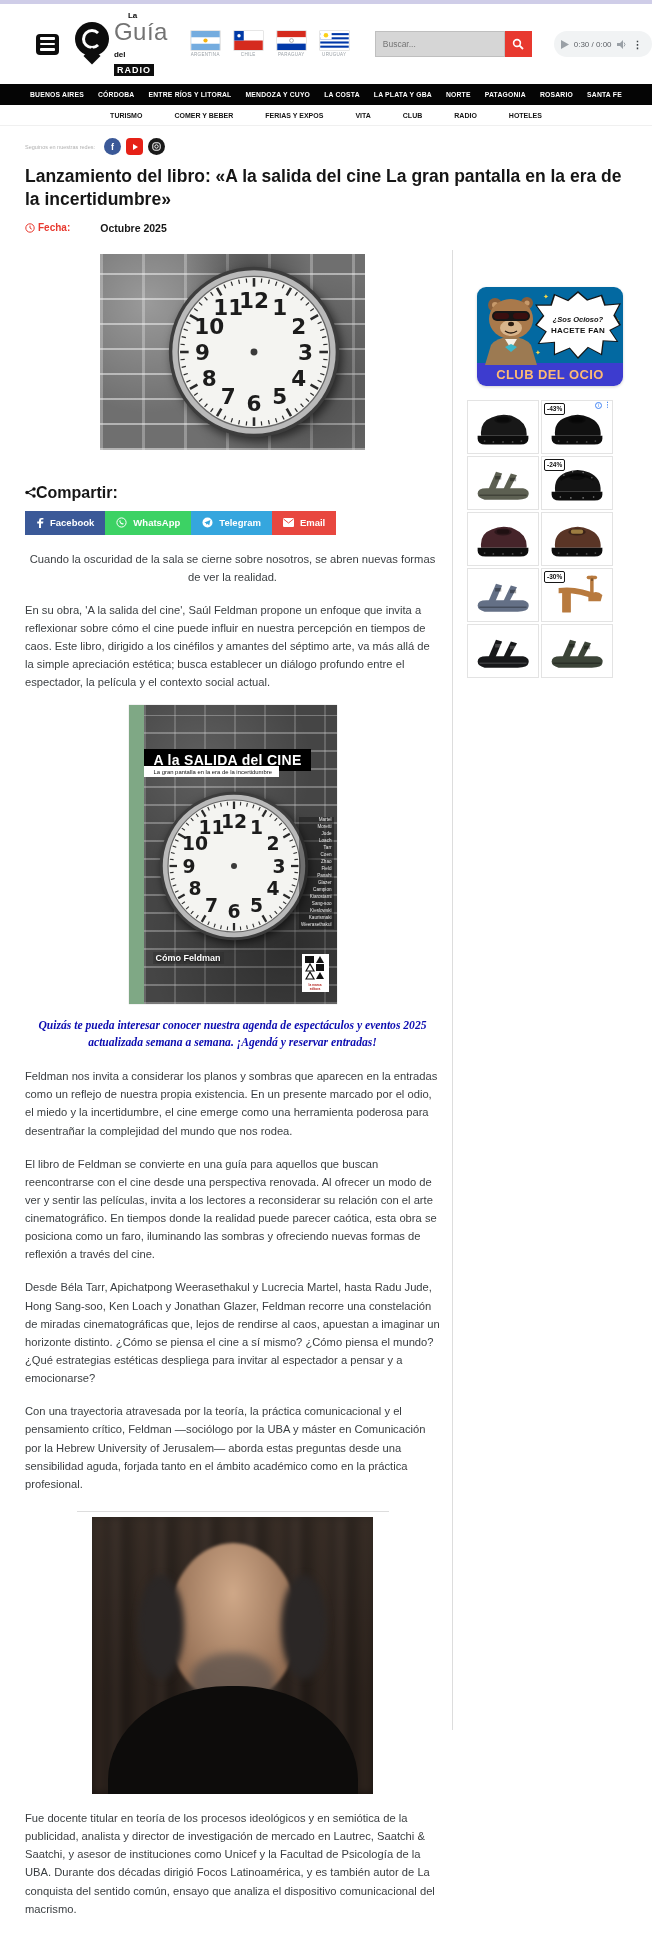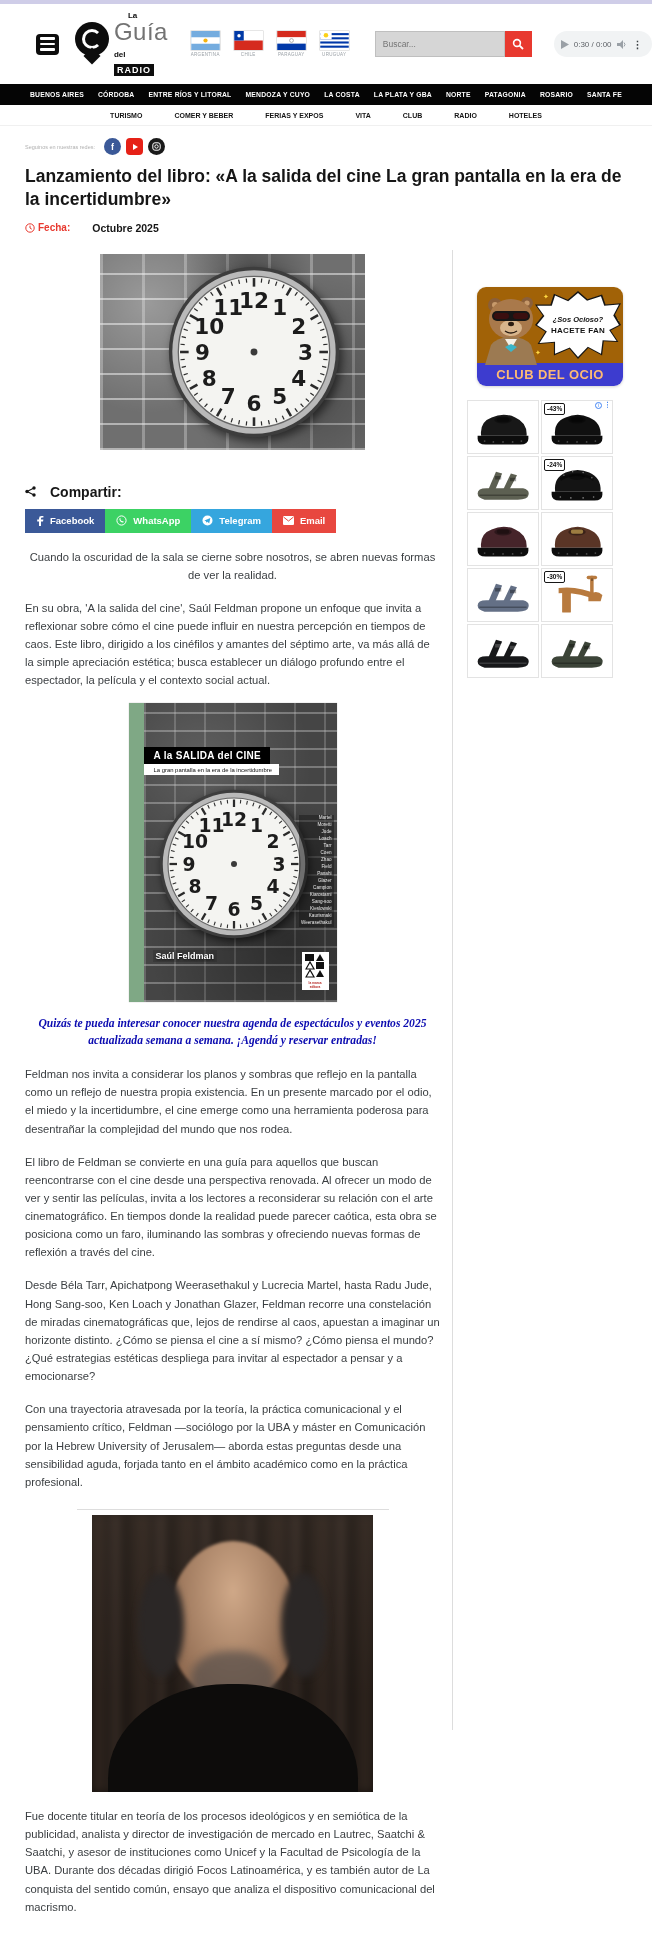--- a/index.html
+++ b/index.html
@@ -41,53 +41,53 @@
 
   
   .content { padding:0 22px 0 25px; position:relative; }
   .social-row { margin-top:12px; display:flex; align-items:center; gap:5px; }
   .social-label { font-size:5.5px; color:#b0b0b0; margin-right:4px; }
   .sicon { width:17px; height:17px; border-radius:50%; display:flex; align-items:center; justify-content:center; color:#fff; font-size:9px; font-weight:bold; }
   .sicon.yt { border-radius:4px; }
   .page-title { margin-top:10px; font-size:17.5px; font-weight:bold; color:#161616; line-height:1.3; width:604px; }
   .fecha-row { margin-top:11px; display:flex; align-items:center; gap:6px; }
   .fecha-label { color:#e8392f; font-weight:bold; font-size:10px; display:flex; align-items:center; gap:3px; }
-  .fecha-value { font-weight:bold; font-size:10.5px; color:#161616; margin-left:16px; }
+  .fecha-value { font-weight:bold; font-size:10.5px; color:#161616; margin-left:24px; }
   .intro { margin-top:12px; font-size:11.2px; line-height:1.62; width:604px; }
 
   .main { width:415px; }
   p.body-p { margin-top:15px; font-size:11.2px; line-height:1.62; }
   .centered { text-align:center; }
 
   
   .clock-fig { width:265px; height:196px; margin:20px auto 0 auto; position:relative; overflow:hidden; }
   .bricks { background-color:#6f6f6f;
     background-image:
       radial-gradient(circle at 18% 25%, rgba(255,255,255,.30), transparent 42%),
       radial-gradient(circle at 80% 70%, rgba(0,0,0,.30), transparent 48%),
       radial-gradient(circle at 55% 15%, rgba(0,0,0,.35), transparent 30%),
       repeating-linear-gradient(0deg, rgba(235,235,235,.55) 0 2px, transparent 2px 25px),
       repeating-linear-gradient(90deg, rgba(225,225,225,.35) 0 3px, transparent 3px 42px); }
   .clock-fig .clock { position:absolute; width:172px; height:172px; left:58%; top:50%; transform:translate(-50%,-50%); filter:drop-shadow(3px 4px 5px rgba(0,0,0,.55)); }
 
   
-  .share-label { margin-top:34px; display:flex; align-items:center; gap:14px; font-size:14px; font-weight:bold; color:#161616; }
+  .share-label { margin-top:34px; display:flex; align-items:center; gap:0; font-size:16px; font-weight:bold; color:#161616; }
   .share-row { margin-top:9px; display:flex; }
   .share-btn { height:24px; display:flex; align-items:center; gap:6px; padding:0 11px; color:#fff; font-size:9.5px; font-weight:bold; }
 
   
   .cover { width:208px; height:299px; margin:14px auto 0 auto; display:flex; box-shadow:0 0 1px rgba(0,0,0,.3); }
   .cover-green { width:15px; background:#7fa885; }
   .cover-main { flex:1; position:relative; overflow:hidden; background-color:#454545;
     background-image:
       radial-gradient(circle at 30% 20%, rgba(255,255,255,.14), transparent 40%),
       radial-gradient(circle at 75% 80%, rgba(0,0,0,.35), transparent 50%),
       repeating-linear-gradient(0deg, rgba(200,200,200,.4) 0 1.5px, transparent 1.5px 18px),
       repeating-linear-gradient(90deg, rgba(190,190,190,.28) 0 2px, transparent 2px 30px); }
-  .cover-title { position:absolute; top:44px; left:0; background:#000; color:#fff; font-size:10px; font-weight:bold; padding:3px 9px 3px 10px; letter-spacing:.3px; white-space:nowrap; }
+  .cover-title { position:absolute; top:44px; left:0; background:#000; color:#fff; font-size:14px; font-weight:bold; padding:3px 9px 3px 10px; letter-spacing:.3px; white-space:nowrap; }
   .cover-sub { position:absolute; top:61px; left:0; background:#fff; color:#111; font-size:5.9px; padding:2.5px 7px 2.5px 10px; white-space:nowrap; }
   .cover-clock { position:absolute; top:86px; left:47%; transform:translateX(-50%); width:150px; height:150px; filter:drop-shadow(2px 3px 4px rgba(0,0,0,.6)); }
   .cover-directors { position:absolute; right:3px; top:112px; text-align:right; }
   .cover-directors span { display:block; font-size:4.6px; line-height:1.52; color:#e8e8e8; background:rgba(20,20,20,.45); padding:0 2px; }
   .cover-author { position:absolute; left:9px; bottom:40px; color:#fff; font-weight:bold; font-size:9px; text-shadow:0 1px 2px rgba(0,0,0,.8); background:rgba(40,40,40,.35); padding:1px 3px; }
   .cover-pub { position:absolute; right:8px; bottom:12px; width:27px; background:#fff; padding:2px 2px 1px 2px; text-align:center; }
   .cover-pub .pub-name { font-size:3.2px; color:#b4231f; font-weight:bold; line-height:1.2; }
 
   
   .promo { margin:14px auto 0 auto; width:400px; text-align:center; font-family:"Liberation Serif", serif; font-weight:bold; font-style:italic; color:#0b0bb0; font-size:11.6px; line-height:1.45; }
@@ -99,21 +99,21 @@
   .photo .head { position:absolute; top:26px; left:50%; transform:translateX(-50%); width:128px; height:158px; border-radius:50% 50% 46% 46%; background:radial-gradient(ellipse at 50% 32%, #cfa888, #8f6a50 78%); filter:blur(1.5px); }
   .photo .hairL,.photo .hairR { position:absolute; top:58px; width:46px; height:104px; background:#2b2726; border-radius:50%; filter:blur(3px); }
   .photo .hairL { left:46px; } .photo .hairR { right:46px; }
   .photo .beard { position:absolute; top:136px; left:50%; transform:translateX(-50%); width:84px; height:58px; background:#574f4b; border-radius:45%; opacity:.7; filter:blur(4px); }
   .photo .sweater { position:absolute; bottom:-10px; left:50%; transform:translateX(-50%); width:250px; height:118px; background:#0d0c0b; border-radius:48% 48% 0 0 / 80% 80% 0 0; }
 
   
   .col-divider { position:absolute; left:452px; top:250px; width:1px; height:1480px; background:#ddd; }
   .sidebar { position:absolute; left:460px; top:287px; width:192px; }
   .club-ad { margin-left:17px; width:146px; border-radius:9px; overflow:hidden; box-shadow:0 1px 3px rgba(0,0,0,.18); }
-  .ad-top { height:76px; background:#a16207; position:relative; }
+  .ad-top { height:76px; background:#0369a1; position:relative; }
   .ad-banner { height:23px; background:#3d3ccf; color:#fdba74; font-weight:bold; font-size:13px; display:flex; align-items:center; justify-content:center; letter-spacing:.4px; }
   .bubble-wrap { position:absolute; right:2px; top:4px; width:86px; height:68px; }
   .bubble-outer { position:absolute; inset:0; background:#161616;
     clip-path:polygon(50% 0%,61% 12%,78% 5%,82% 20%,100% 18%,93% 35%,100% 50%,88% 58%,97% 75%,80% 74%,78% 95%,62% 84%,50% 100%,40% 85%,22% 95%,22% 76%,3% 78%,12% 60%,0% 50%,9% 36%,0% 20%,18% 20%,22% 4%,38% 13%); }
   .bubble-inner { position:absolute; inset:2px; background:#fff;
     clip-path:polygon(50% 0%,61% 12%,78% 5%,82% 20%,100% 18%,93% 35%,100% 50%,88% 58%,97% 75%,80% 74%,78% 95%,62% 84%,50% 100%,40% 85%,22% 95%,22% 76%,3% 78%,12% 60%,0% 50%,9% 36%,0% 20%,18% 20%,22% 4%,38% 13%); }
   .bubble-text { position:absolute; inset:0; display:flex; flex-direction:column; align-items:center; justify-content:center; gap:2px; }
   .bubble-l1 { font-size:7.5px; font-weight:bold; font-style:italic; color:#111; }
   .bubble-l2 { font-size:8px; font-weight:bold; color:#111; letter-spacing:.3px; }
   .spark { position:absolute; color:#ffd943; font-size:7px; }
@@ -489,38 +489,38 @@
             <span>Field</span>
           <span>Panahi</span>
             <span>Glazer</span>
           <span>Campion</span>
             <span>Kiarostami</span>
           <span>Sang-soo</span>
             <span>Kieslowski</span>
           <span>Kaurismaki</span>
             <span>Weerasethakul</span>
         </div>
-        <div class="cover-author">Saúl Feldman</div>
+        <div class="cover-author">Cómo Feldman</div>
         <div class="cover-pub">
           <svg width="20" height="24" viewBox="0 0 20 24">
               <rect width="9" height="7" fill="#111"></rect>
               <path d="M11,7 L15,0 L19,7 Z" fill="#111"></path>
               <path d="M1,15 L5,8 L9,15 Z" fill="none" stroke="#111" stroke-width="1.2"></path>
               <rect x="11" y="8" width="8" height="7" fill="#111"></rect>
               <path d="M11,23 L15,16 L19,23 Z" fill="#111"></path>
               <path d="M1,23 L5,16 L9,23 Z" fill="none" stroke="#111" stroke-width="1.2"></path>
             </svg>
           <div class="pub-name">la marca editora</div>
         </div>
       </div>
     </div>
 
     <p class="promo">Quizás te pueda interesar conocer nuestra agenda de espectáculos y eventos 2025 actualizada semana a semana. ¡Agendá y reservar entradas!</p>
 
-    <p class="body-p">Feldman nos invita a considerar los planos y sombras que reflejo en la pantalla como un reflejo de nuestra propia existencia. En un presente marcado por el odio, el miedo y la incertidumbre, el cine emerge como una herramienta poderosa para desentrañar la complejidad del mundo que nos rodea.</p>
+    <p class="body-p">Feldman nos invita a considerar los planos y sombras que aparecen en la entradas como un reflejo de nuestra propia existencia. En un presente marcado por el odio, el miedo y la incertidumbre, el cine emerge como una herramienta poderosa para desentrañar la complejidad del mundo que nos rodea.</p>
     <p class="body-p">El libro de Feldman se convierte en una guía para aquellos que buscan reencontrarse con el cine desde una perspectiva renovada. Al ofrecer un modo de ver y sentir las películas, invita a los lectores a reconsiderar su relación con el arte cinematográfico. En tiempos donde la realidad puede parecer caótica, esta obra se posiciona como un faro, iluminando las sombras y ofreciendo nuevas formas de reflexión a través del cine.</p>
     <p class="body-p">Desde Béla Tarr, Apichatpong Weerasethakul y Lucrecia Martel, hasta Radu Jude, Hong Sang-soo, Ken Loach y Jonathan Glazer, Feldman recorre una constelación de miradas cinematográficas que, lejos de rendirse al caos, apuestan a imaginar un horizonte distinto. ¿Cómo se piensa el cine a sí mismo? ¿Cómo piensa el mundo? ¿Qué estrategias estéticas despliega para invitar al espectador a pensar y a emocionarse?</p>
     <p class="body-p">Con una trayectoria atravesada por la teoría, la práctica comunicacional y el pensamiento crítico, Feldman —sociólogo por la UBA y máster en Comunicación por la Hebrew University of Jerusalem— aborda estas preguntas desde una sensibilidad aguda, forjada tanto en el ámbito académico como en la práctica profesional.</p>
 
     <hr class="photo-hr">
     <div class="photo">
       <div class="shelf"></div>
       <div class="head"></div>
       <div class="hairL"></div>
         <div class="hairR"></div>

